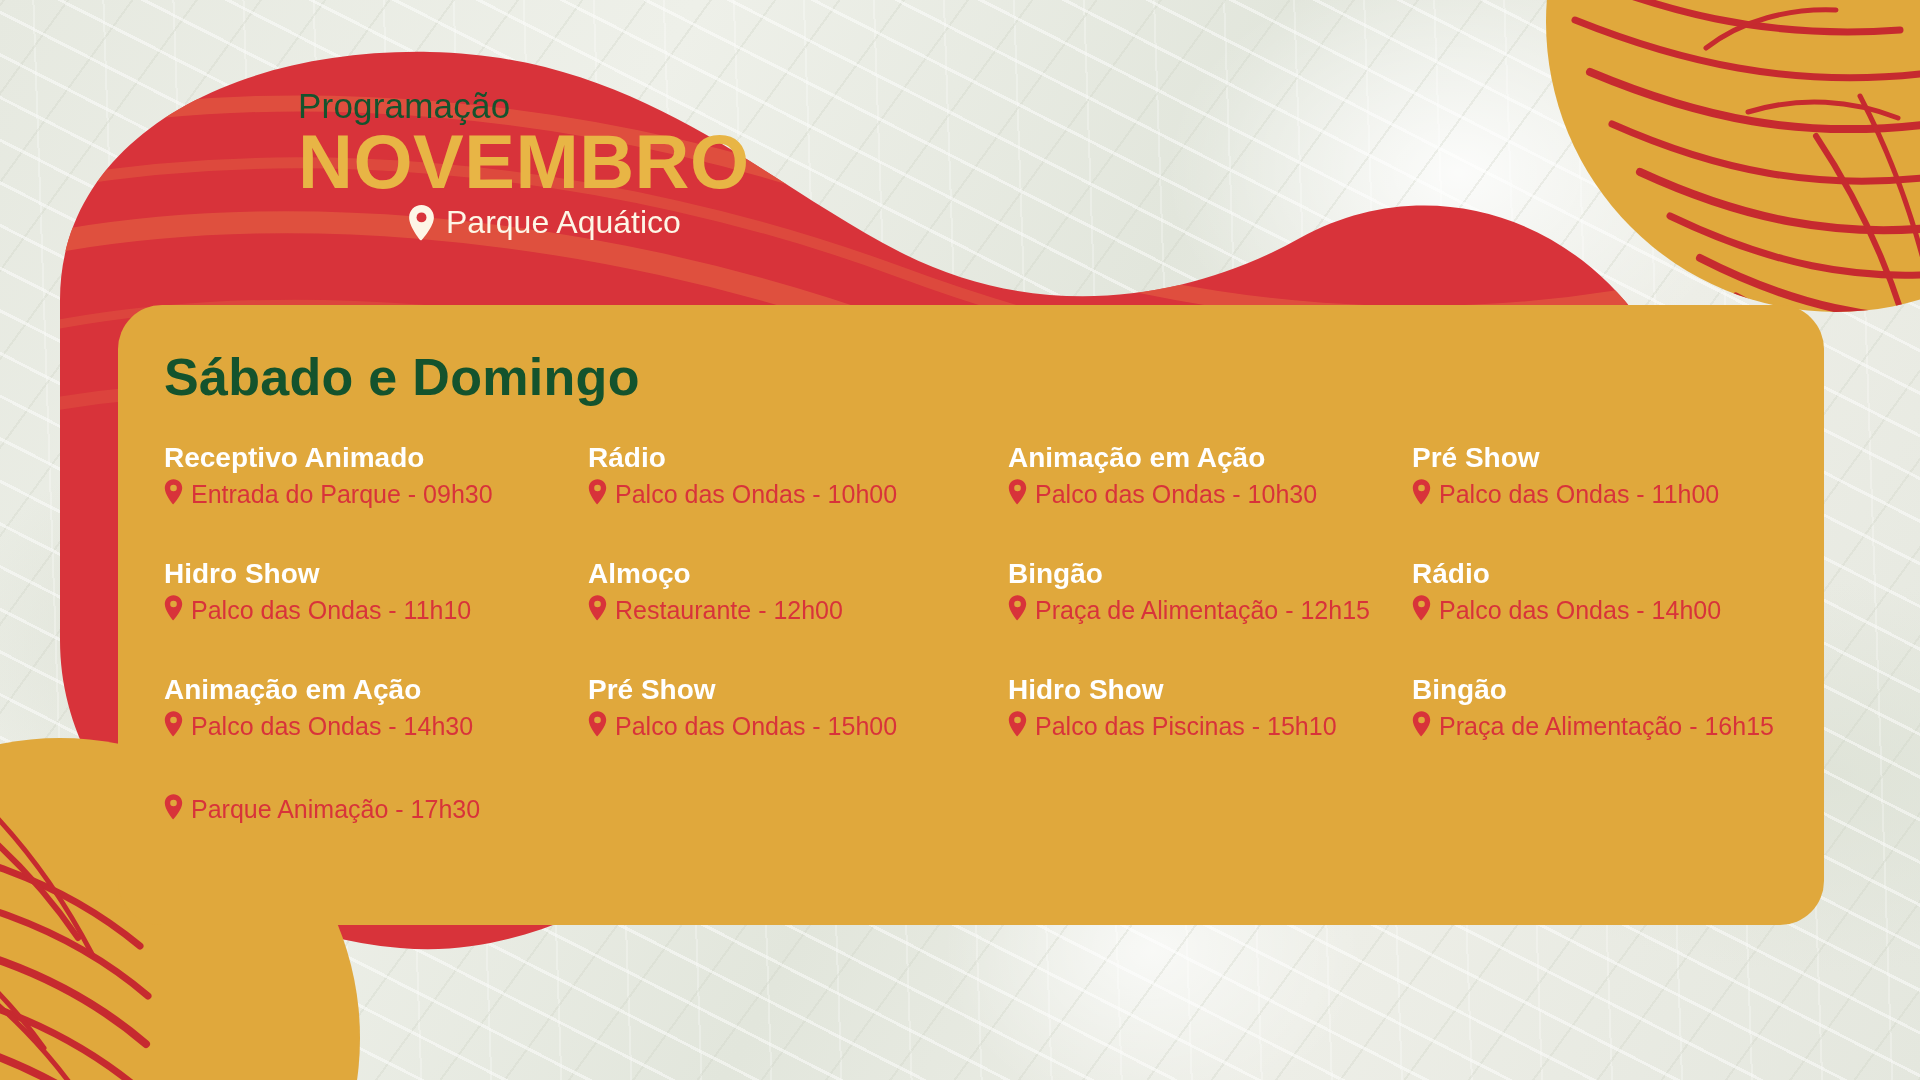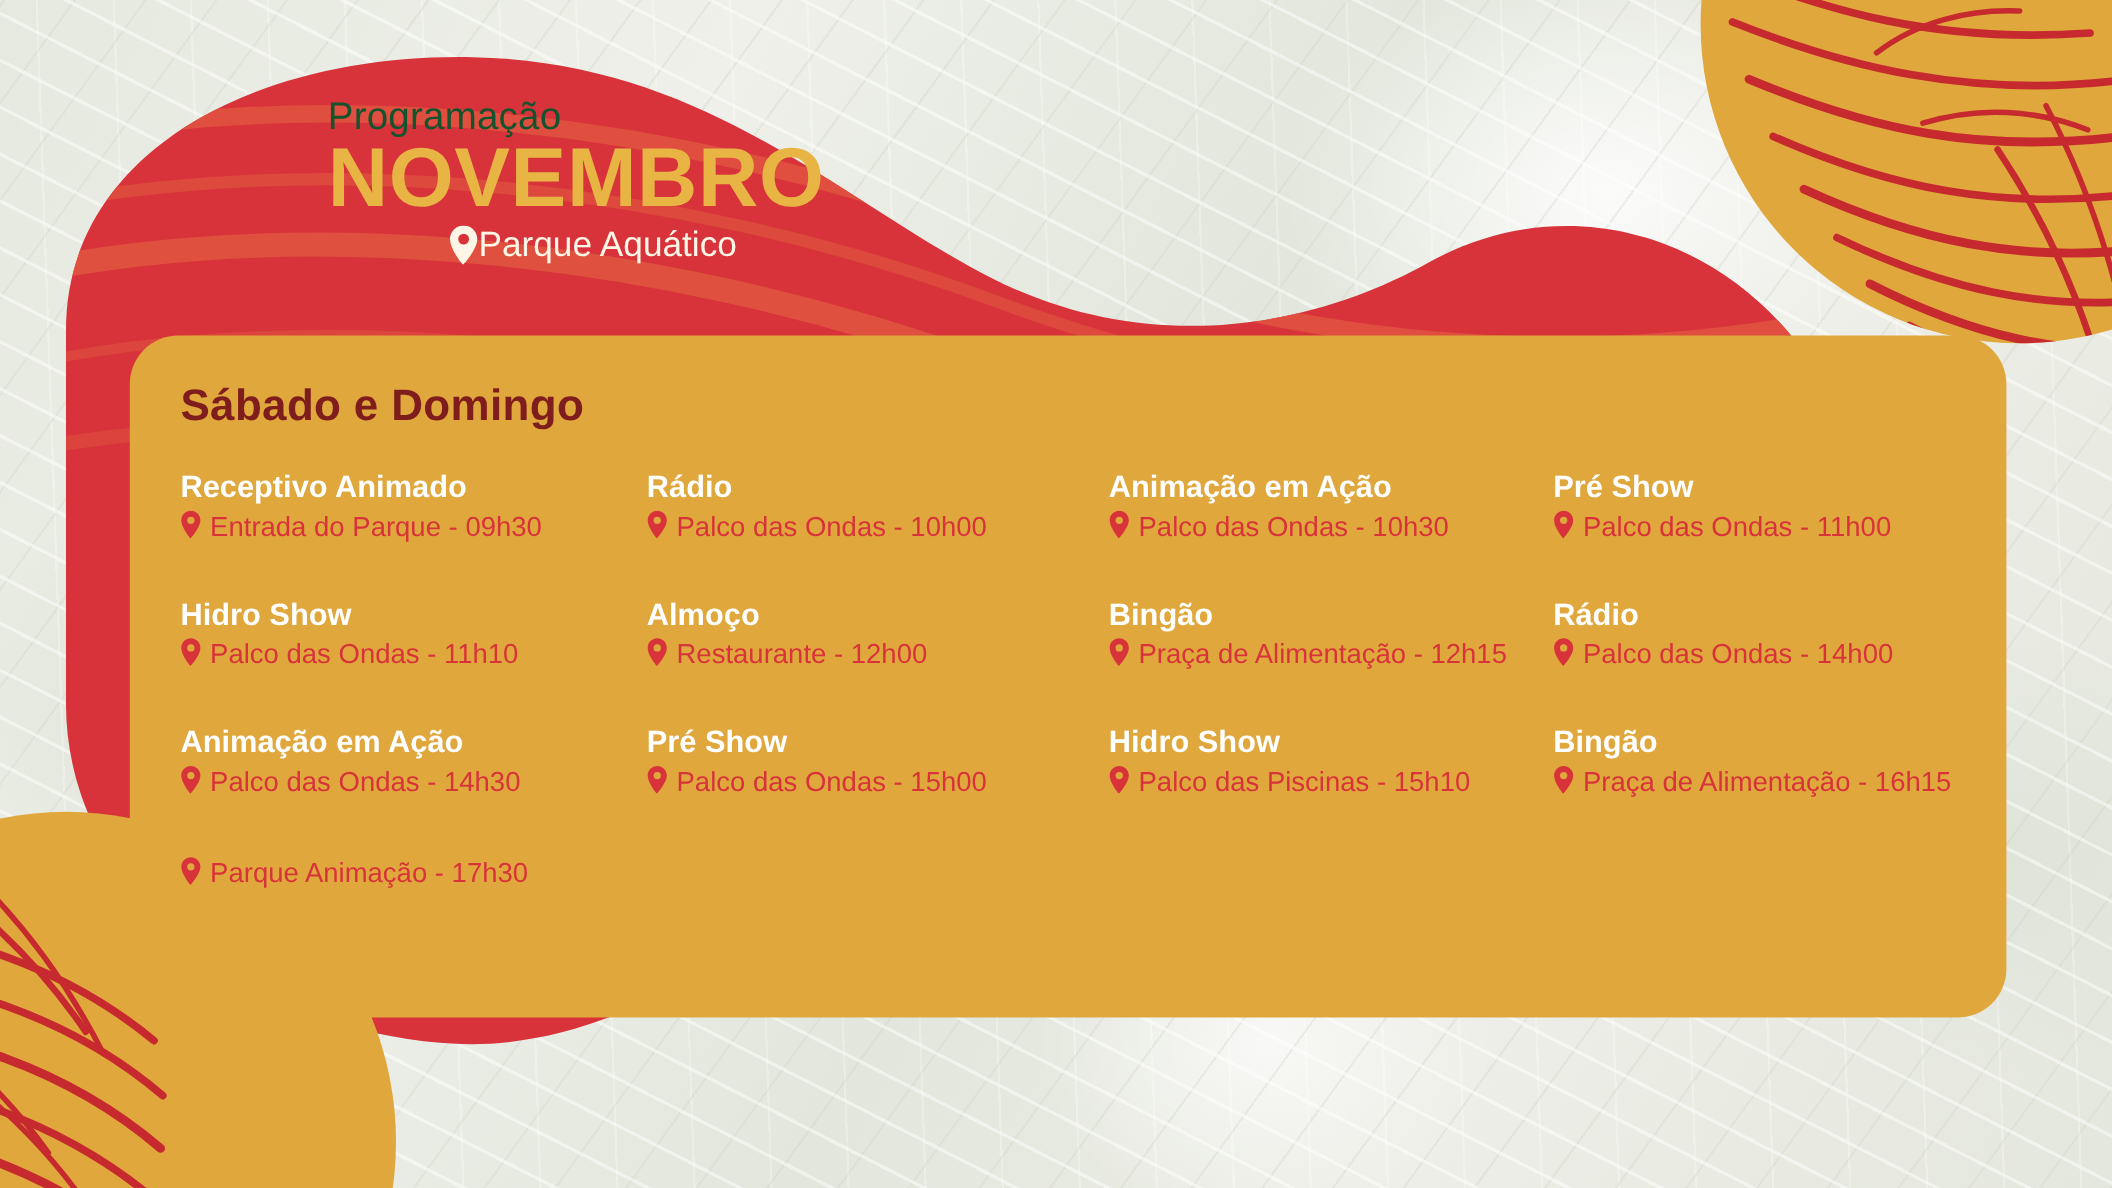--- a/index.html
+++ b/index.html
@@ -39,35 +39,35 @@
   }
   #kicker{
     font-size:35px; font-weight:400; letter-spacing:.2px;
     color:#14532d; line-height:1.05;
   }
   #month-title{
     font-size:76px; font-weight:800; letter-spacing:.5px;
     color:#e8b545; line-height:1.02; margin-top:-2px;
   }
   #venue-row{
-    display:flex; align-items:center; 
+    display:flex; align-items:center; gap:11px;
     margin-top:4px; margin-left:110px;
   }
   #venue-row .pin svg{ display:block; }
   #venue-label{ font-size:32px; font-weight:400; color:#fdf6e6; }
 
   
   #schedule-card{
     position:absolute; left:118px; top:305px;
     width:1706px; height:620px;
     background:#e0a83c; border-radius:44px; z-index:5;
     padding:42px 46px 0 46px;
   }
   #card-title{
-    font-size:40px; font-weight:800; color:#7f1d1d;
+    font-size:52px; font-weight:800; color:#14532d;
     letter-spacing:.3px; margin-bottom:34px;
   }
   #event-grid{
     display:grid;
     grid-template-columns: 424px 420px 404px auto;
     row-gap:48px;
   }
   .event-item{ padding-right:6px; }
   .event-title{
     font-size:28px; font-weight:800; color:#ffffff;

